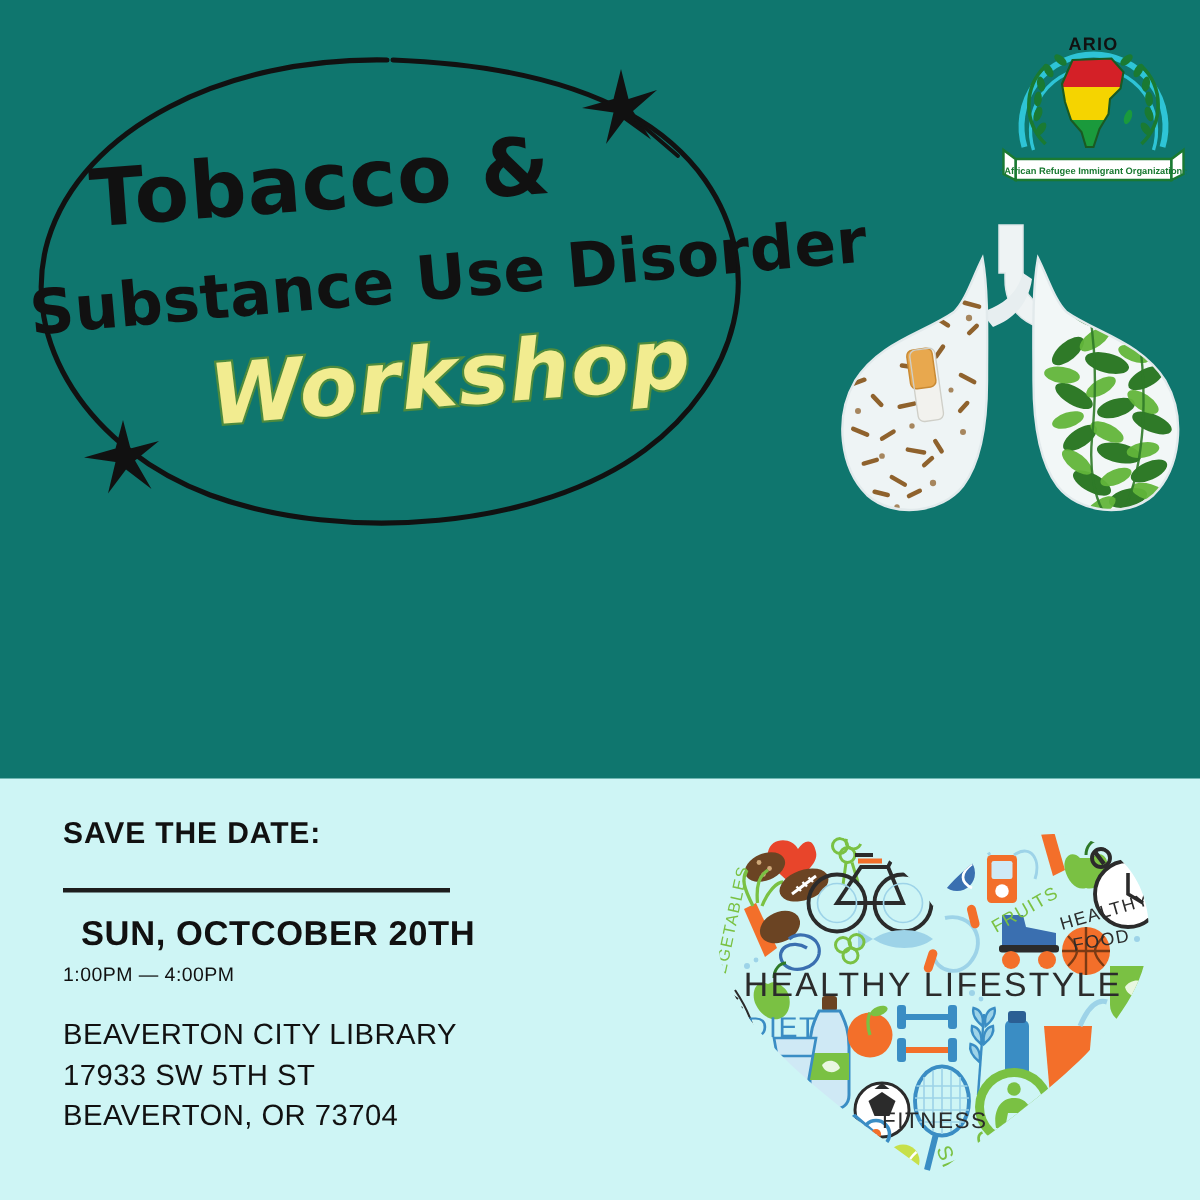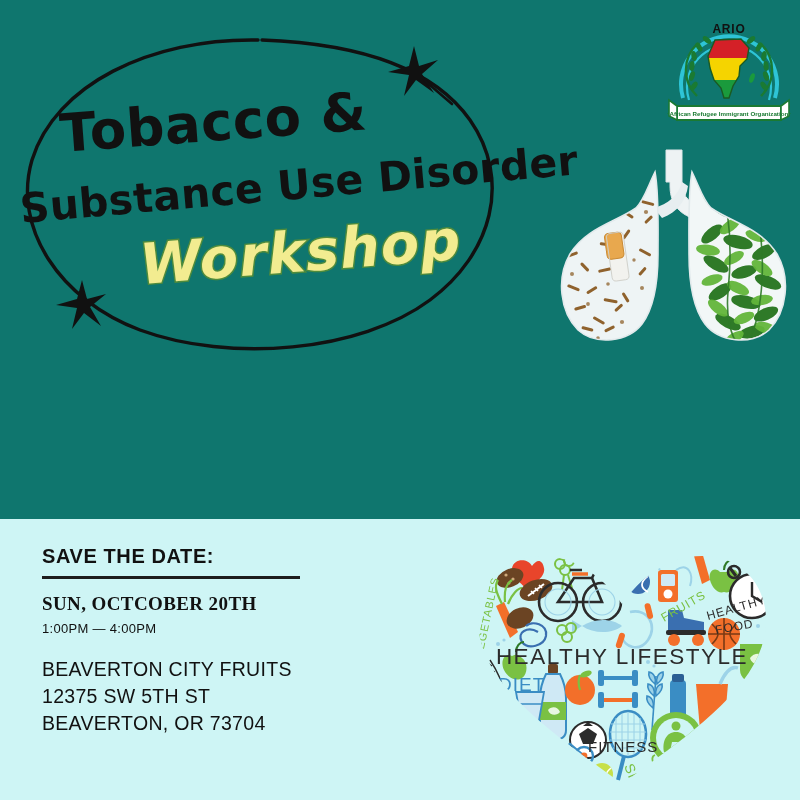--- a/index.html
+++ b/index.html
@@ -83,29 +83,28 @@
     line-height:31px;
     color:#1a1a1a;
   }
 
   
   .std{
     position:absolute;left:42px;top:545px;width:330px;
   }
   .std-title{
     font-size:20px;font-weight:bold;letter-spacing:0.6px;color:#111;
-    margin:0 0 8px 0;
+    margin:0 0 24px 0;
   }
   .std-rule{
     width:258px;height:3px;background:#1d1d1d;margin:0 0 14px 0;
   }
   .std-date{
-    font-size:19px;font-weight:bold;letter-spacing:0.4px;color:#111;
-    margin:0 0 6px 0;
-    font-family:Liberation Serif, serif;
+    font-size:23px;font-weight:bold;letter-spacing:0.4px;color:#111;
+    margin:0 0 6px 12px;
   }
   .std-time{
     font-size:13px;font-weight:normal;letter-spacing:0.3px;color:#111;
     margin:0 0 20px 0;
   }
   .std-addr-line{
     font-size:19.5px;font-weight:normal;letter-spacing:0.3px;color:#111;
     line-height:27px;
   }
 
@@ -325,22 +324,22 @@
                C141,166 137,140 137,112 C137,82 136,52 140,30 Z" fill="none" stroke="#e2eaec" stroke-width="1.6"></path>
     </svg>
   </div>
 
 
   <div class="std">
     <div class="std-title">SAVE THE DATE:</div>
     <div class="std-rule"></div>
     <div class="std-date">SUN, OCTCOBER 20TH</div>
     <div class="std-time">1:00PM — 4:00PM</div>
-    <div class="std-addr-line">BEAVERTON CITY FRUITS</div>
-    <div class="std-addr-line">12375 SW 5TH ST</div>
+    <div class="std-addr-line">BEAVERTON CITY LIBRARY</div>
+    <div class="std-addr-line">17933 SW 5TH ST</div>
     <div class="std-addr-line">BEAVERTON, OR 73704</div>
   </div>
 
   <div class="heart">
     <svg viewBox="0 0 340 258" xmlns="http://www.w3.org/2000/svg">
       <defs>
         <clipPath id="heartClip">
           <path d="M170,250 C120,212 40,162 28,104 C18,56 48,22 90,22
                    C124,22 152,44 170,70 C188,44 216,22 250,22
                    C292,22 322,56 312,104 C300,162 220,212 170,250 Z"></path>

